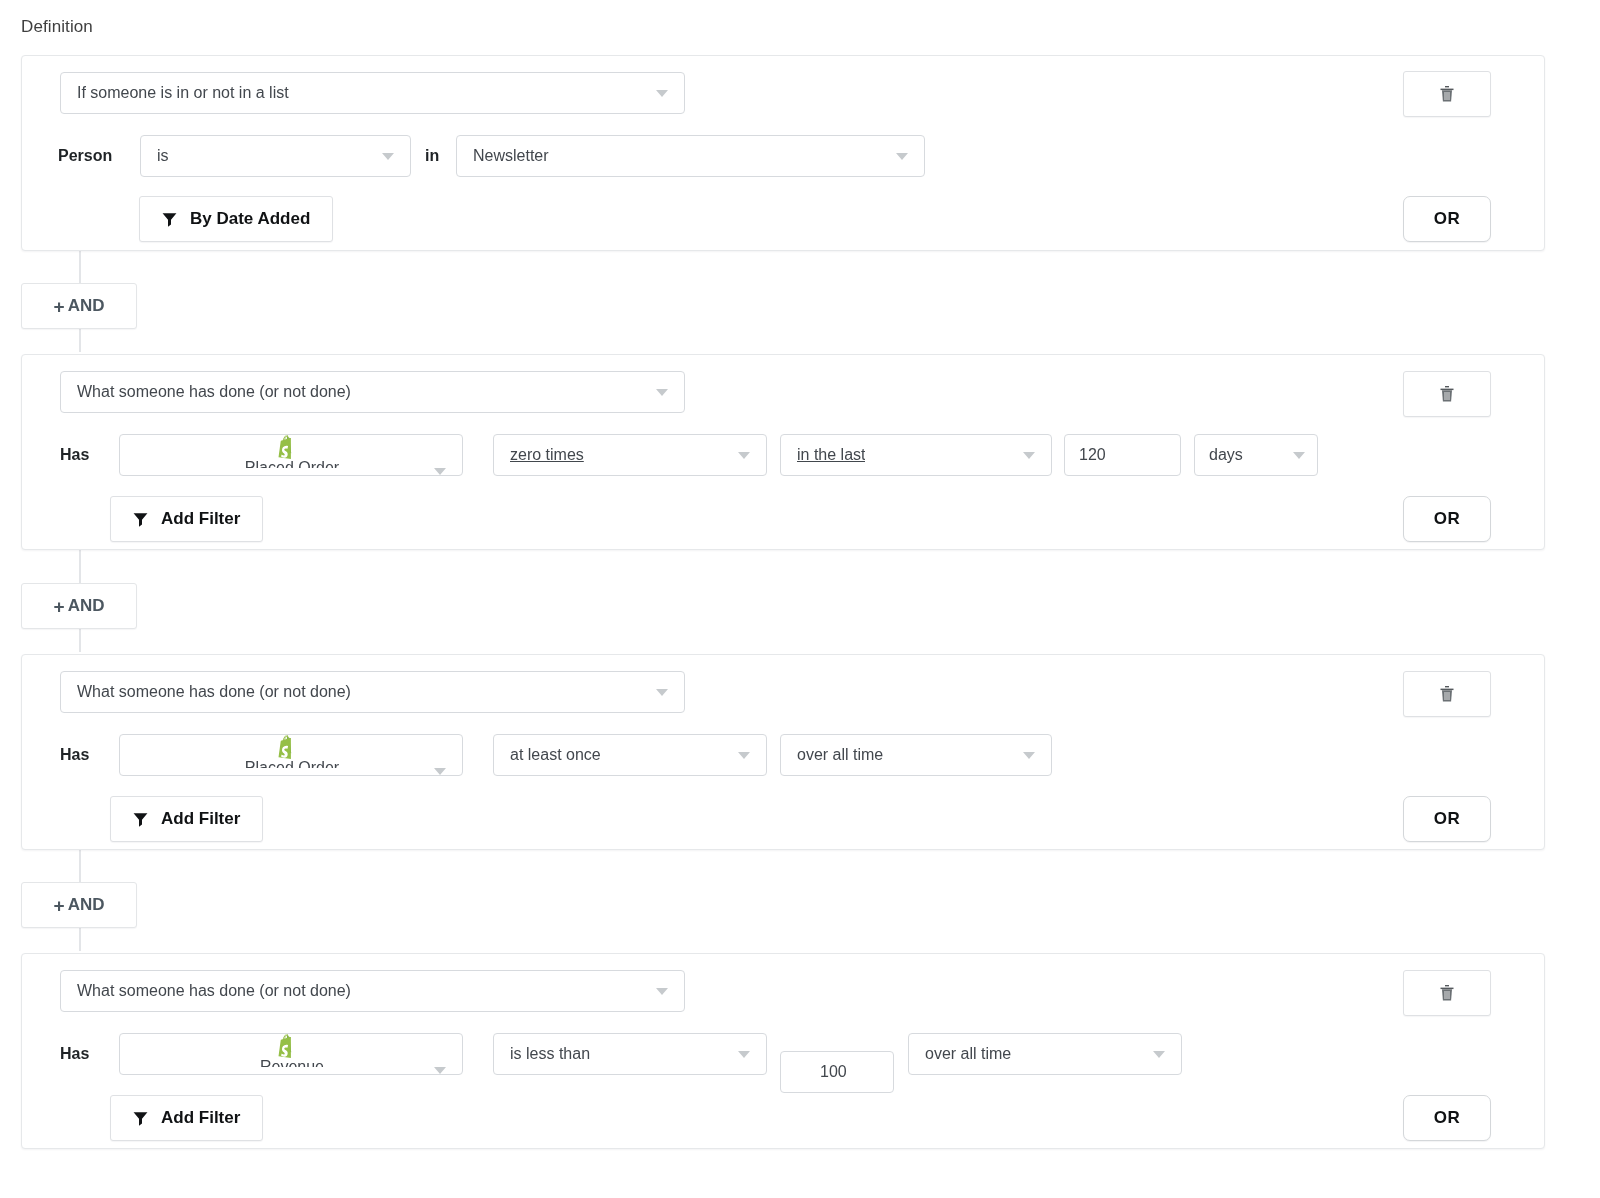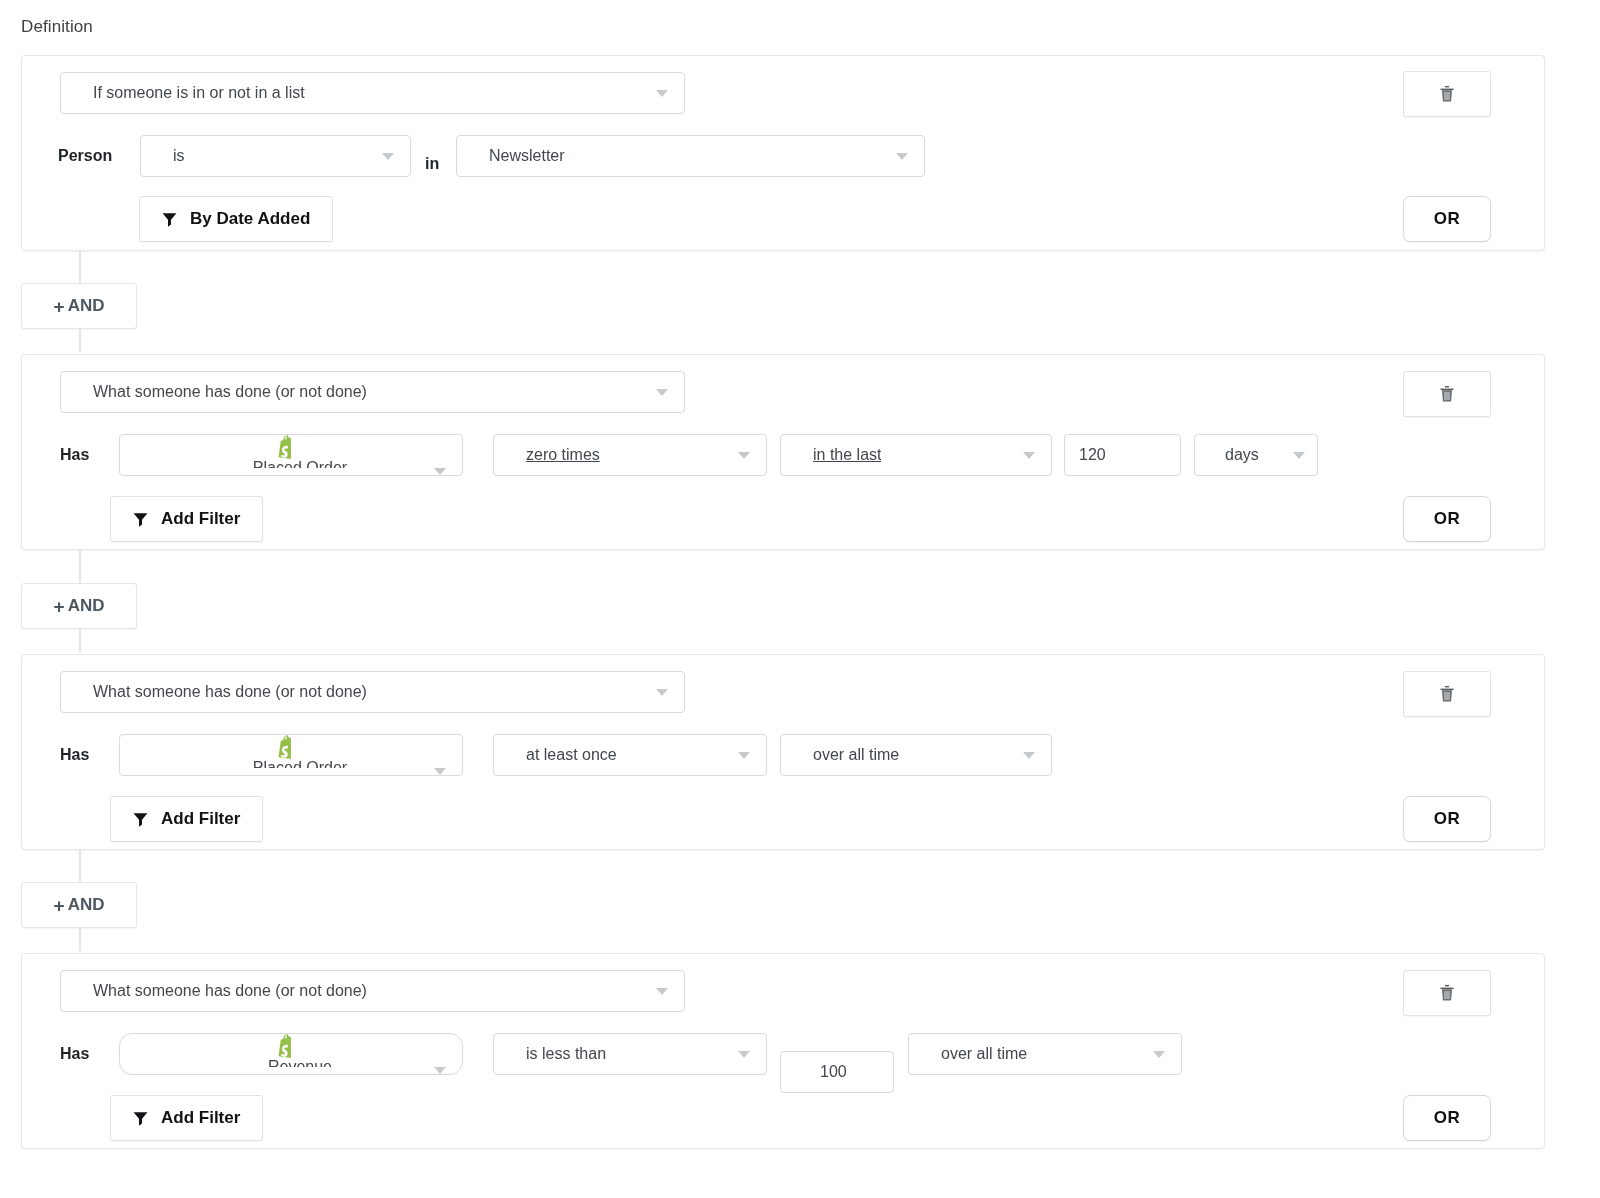--- a/index.html
+++ b/index.html
@@ -56,21 +56,21 @@
     border-radius: 4px;
     background: #ffffff;
     display: flex;
     align-items: center;
     font-size: 16px;
     color: #42474d;
     padding: 0 8px 0 16px;
     white-space: nowrap;
     overflow: hidden;
   }
-  .sel .txt { flex: 0 1 auto; overflow: hidden; text-overflow: ellipsis; margin-left: 16px; }
+  .sel .txt { flex: 0 1 auto; overflow: hidden; text-overflow: ellipsis; }
   .caret {
     margin-left: auto;
     width: 0; height: 0;
     border-left: 6px solid transparent;
     border-right: 6px solid transparent;
     border-top: 7px solid #c6cacd;
     flex: 0 0 auto;
     margin-right: 8px;
   }
   .sel.has-icon { padding-left: 10px; flex-direction: column; }
@@ -198,21 +198,21 @@
       <span class="caret"></span>
     </div>
 
     <div class="inline-label" style="left:36px;top:79px;">Person</div>
 
     <div class="sel" style="left:118px;top:79px;width:271px;">
       <span class="txt">is</span>
       <span class="caret"></span>
     </div>
 
-    <div class="inline-label" style="left:403px;top:87px;">in</div>
+    <div class="inline-label" style="left:403px;top:79px;">in</div>
 
     <div class="sel" style="left:434px;top:79px;width:469px;">
       <span class="txt">Newsletter</span>
       <span class="caret"></span>
     </div>
 
     <div class="filter-btn" style="left:117px;top:140px;">
       <svg class="funnel" viewBox="0 0 16 16">
           <path d="M0.6 1.2h14.8L9.6 8.3v5.1l-3.2 2.2V8.3z" fill="#111315"></path>
         </svg>
@@ -359,21 +359,21 @@
   </div>
 
   <div class="card" style="top:953px;height:196px;">
     <div class="sel" style="left:38px;top:16px;width:625px;">
       <span class="txt">What someone has done (or not done)</span>
       <span class="caret"></span>
     </div>
 
     <div class="inline-label" style="left:38px;top:79px;">Has</div>
 
-    <div class="sel has-icon" style="left:97px;top:79px;width:344px;border-radius:13px;">
+    <div class="sel has-icon" style="left:97px;top:79px;width:344px;">
       <svg class="shopify" viewBox="0 0 22 24">
         <path d="M15.3 3.1c-.1-.1-.2-.1-.3-.1l-1.2-.2s-1.2-1.2-1.4-1.3c-.1-.1-.3-.1-.4-.1l-.6 15.7 4.8 1.2-1.6-14.9c0-.1 0-.2-.1-.3z" fill="#5E8E3E"></path>
         <path d="M15 3l-1.2.3s-.8-2.6-.9-2.8c-.1-.2-.2-.2-.3-.2-.3 0-.9.2-1.6.8C10.1 1.8 9.4 3.6 9.2 4.6l-2.6.8c-.8.3-.8.3-.9 1C5.6 7 3.6 22.3 3.6 22.3L15.9 24V3c-.4 0-.7 0-.9 0zm-2.8.8l-2.2.7c.2-.9.7-2 1.3-2.6.2-.2.5-.4.8-.5.3.6.3 1.6.1 2.4zM11.4.5c.2 0 .4.1.5.2-.3.2-.6.4-.9.7-.7.8-1.2 2-1.4 3.2l-1.8.6C8.2 3.3 9.7.5 11.4.5z" fill="#95BF47"></path>
         <path d="M13.1 11.3l-.7 2.5s-.8-.4-1.7-.3c-1.4.1-1.4 1-1.4 1.2.1 1.2 3.2 1.5 3.4 4.3.1 2.2-1.2 3.7-3.1 3.8-2.3.1-3.5-1.2-3.5-1.2l.5-2.1s1.2 1 2.2 1c.6 0 .9-.6.9-1 0-1.6-2.5-1.5-2.7-4.1-.2-2.2 1.3-4.4 4.4-4.6 1.2-.1 1.7.5 1.7.5z" fill="#FFFFFF"></path>
       </svg>
       <span class="txt">Revenue</span>
       <span class="caret"></span>
     </div>
 
     <div class="sel" style="left:471px;top:79px;width:274px;">

